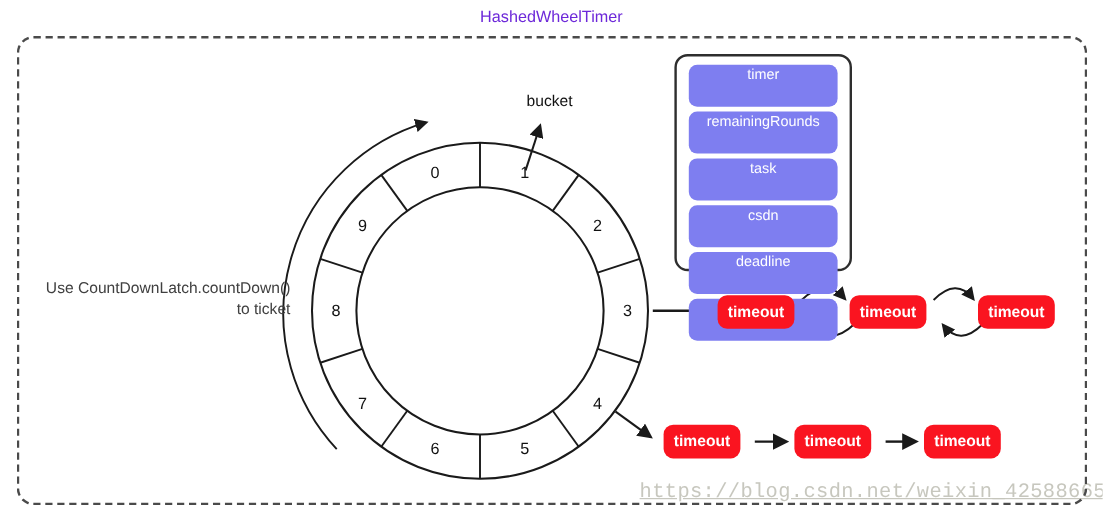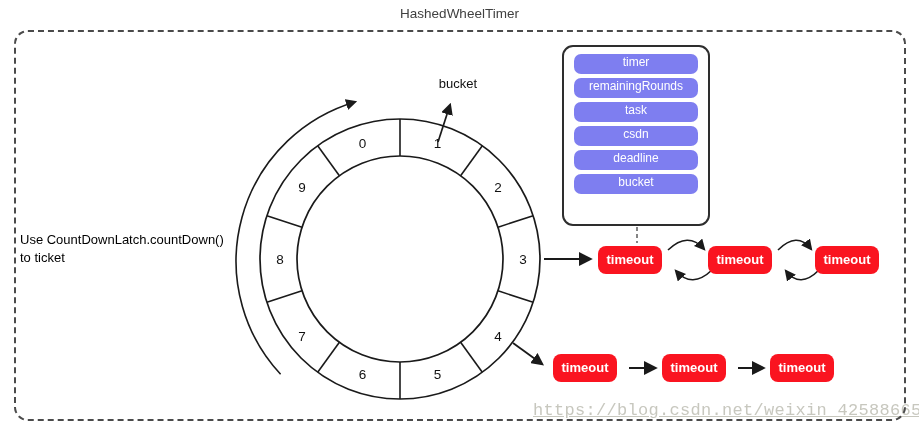--- a/index.html
+++ b/index.html
@@ -2,44 +2,44 @@
 <html><head>
 <meta charset="utf-8">
 <style>
   html,body{margin:0;padding:0;background:#ffffff;}
   .canvas{
     position:relative;width:919px;height:432px;background:#ffffff;overflow:hidden;
     font-family:"Liberation Sans",sans-serif;color:#1a1a1a;
   }
   .title{
     position:absolute;top:6px;left:0;width:919px;text-align:center;
-    font-size:13.5px;color:#404040;
+    font-size:13.5px;color:#6d28d9;
   }
   .frame{
     position:absolute;left:14px;top:30px;width:892px;height:391px;
     border:2px dashed #4a4a4a;border-radius:14px;box-sizing:border-box;
     pointer-events:none;
   }
   svg.diagram{position:absolute;left:0;top:0;}
   .note{
-    position:absolute;left:20px;top:231px;width:222px;text-align:left;
-    font-size:13px;line-height:18px;color:#000000;
+    position:absolute;left:20px;top:231px;width:222px;text-align:right;
+    font-size:13px;line-height:18px;color:#404040;
   }
   .bucket-label{
     position:absolute;left:428px;top:76px;width:60px;text-align:center;
     font-size:13px;color:#111;
   }
   .panel{
     position:absolute;left:562px;top:45px;width:148px;height:181px;
     background:#ffffff;border:2px solid #2e2e2e;border-radius:11px;
     box-sizing:border-box;display:flex;flex-direction:column;gap:4px;
     padding:7px 10px;
   }
   .pill{
-    height:20px;border-radius:7px;background:#7e7ef0;color:#ffffff;
+    height:35px;border-radius:7px;background:#7e7ef0;color:#ffffff;
     font-size:12px;line-height:17.5px;text-align:center;flex:0 0 auto;
   }
   .timeout{
     position:absolute;width:64px;height:28px;border-radius:8px;background:#fa1420;
     color:#ffffff;font-size:13px;font-weight:bold;text-align:center;line-height:28px;
   }
   .watermark{
     position:absolute;left:533px;top:401px;
     font-family:"Liberation Mono",monospace;font-size:17px;letter-spacing:0.3px;
     color:rgba(196,196,186,0.95);text-decoration:underline;white-space:nowrap;

